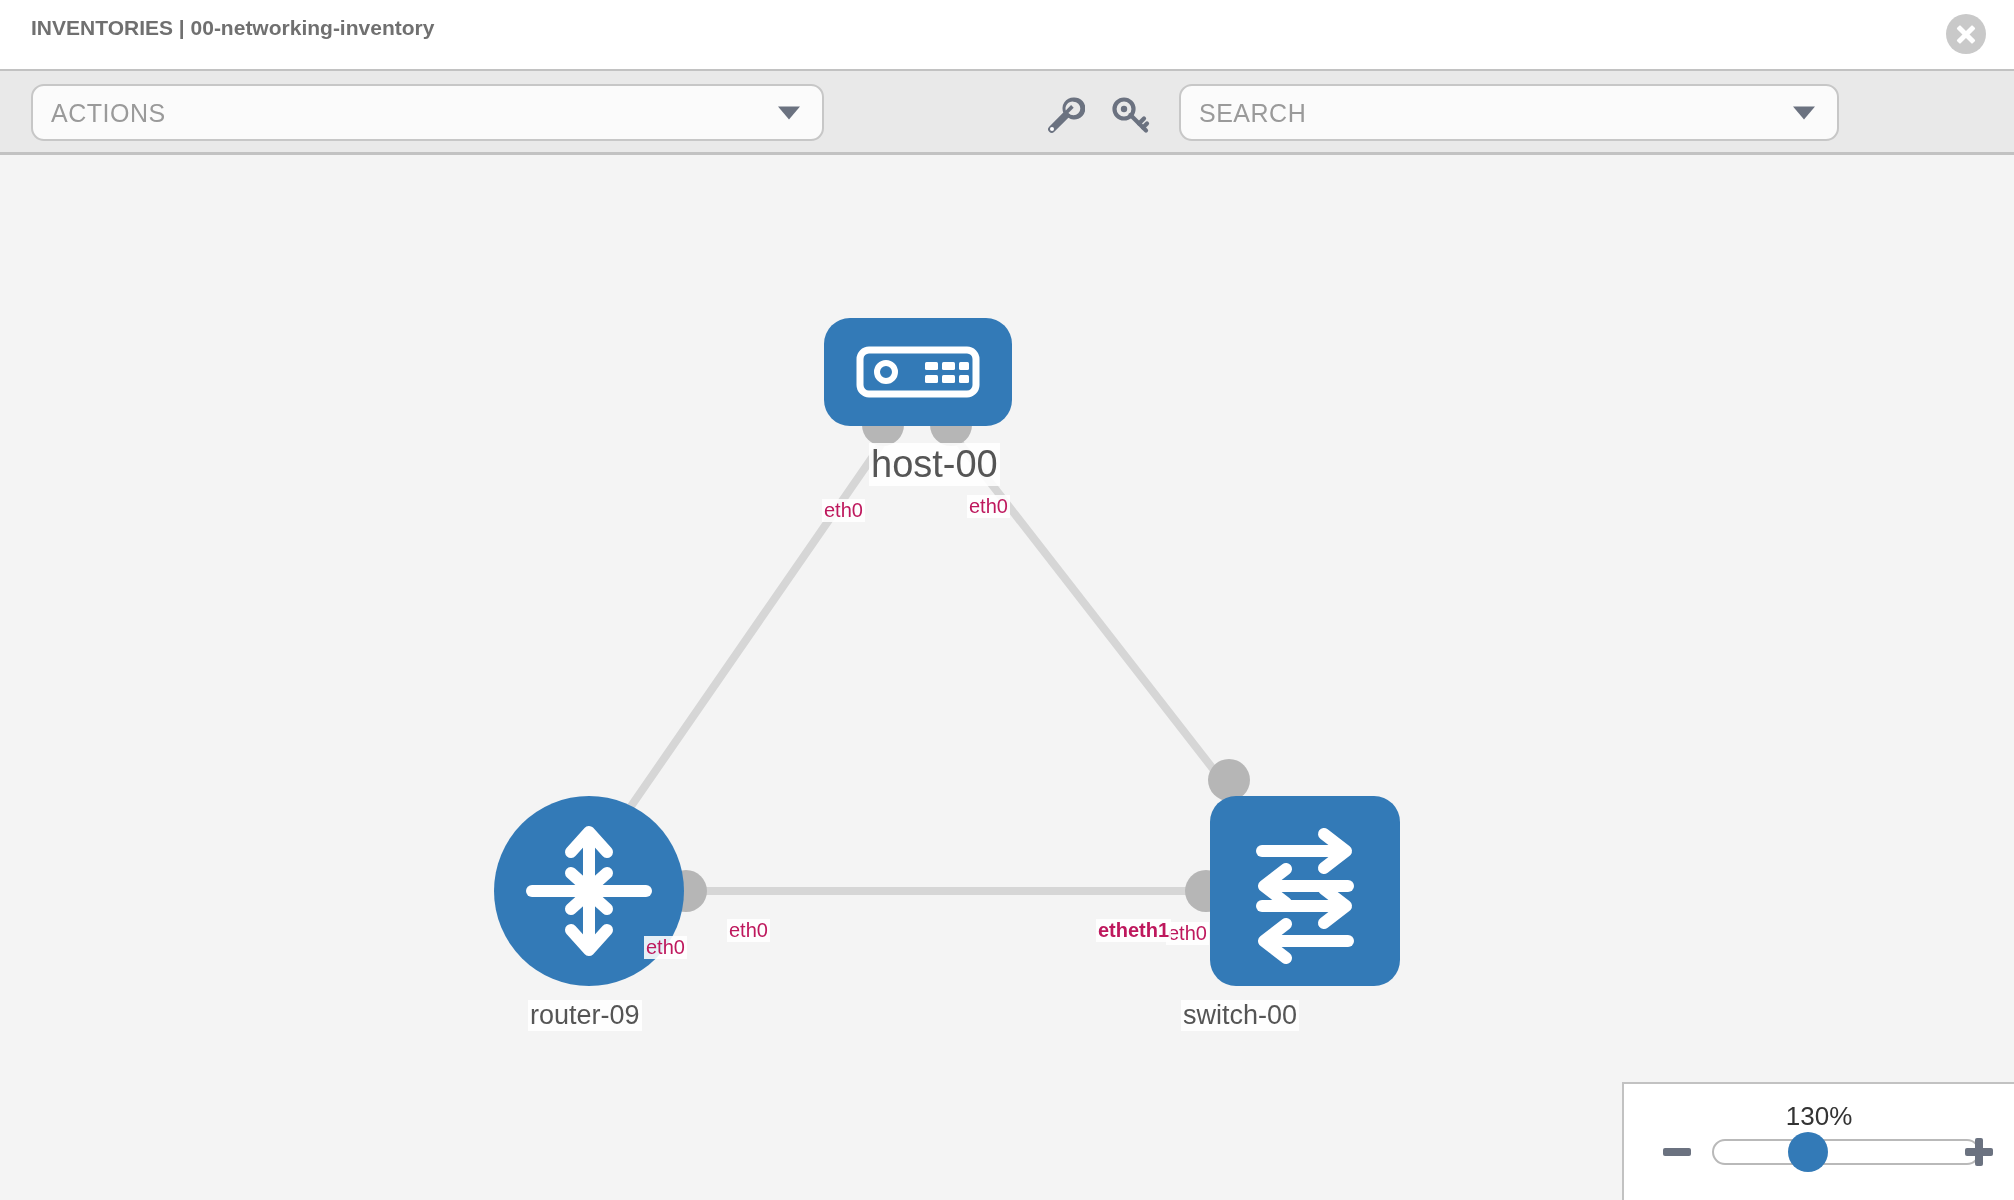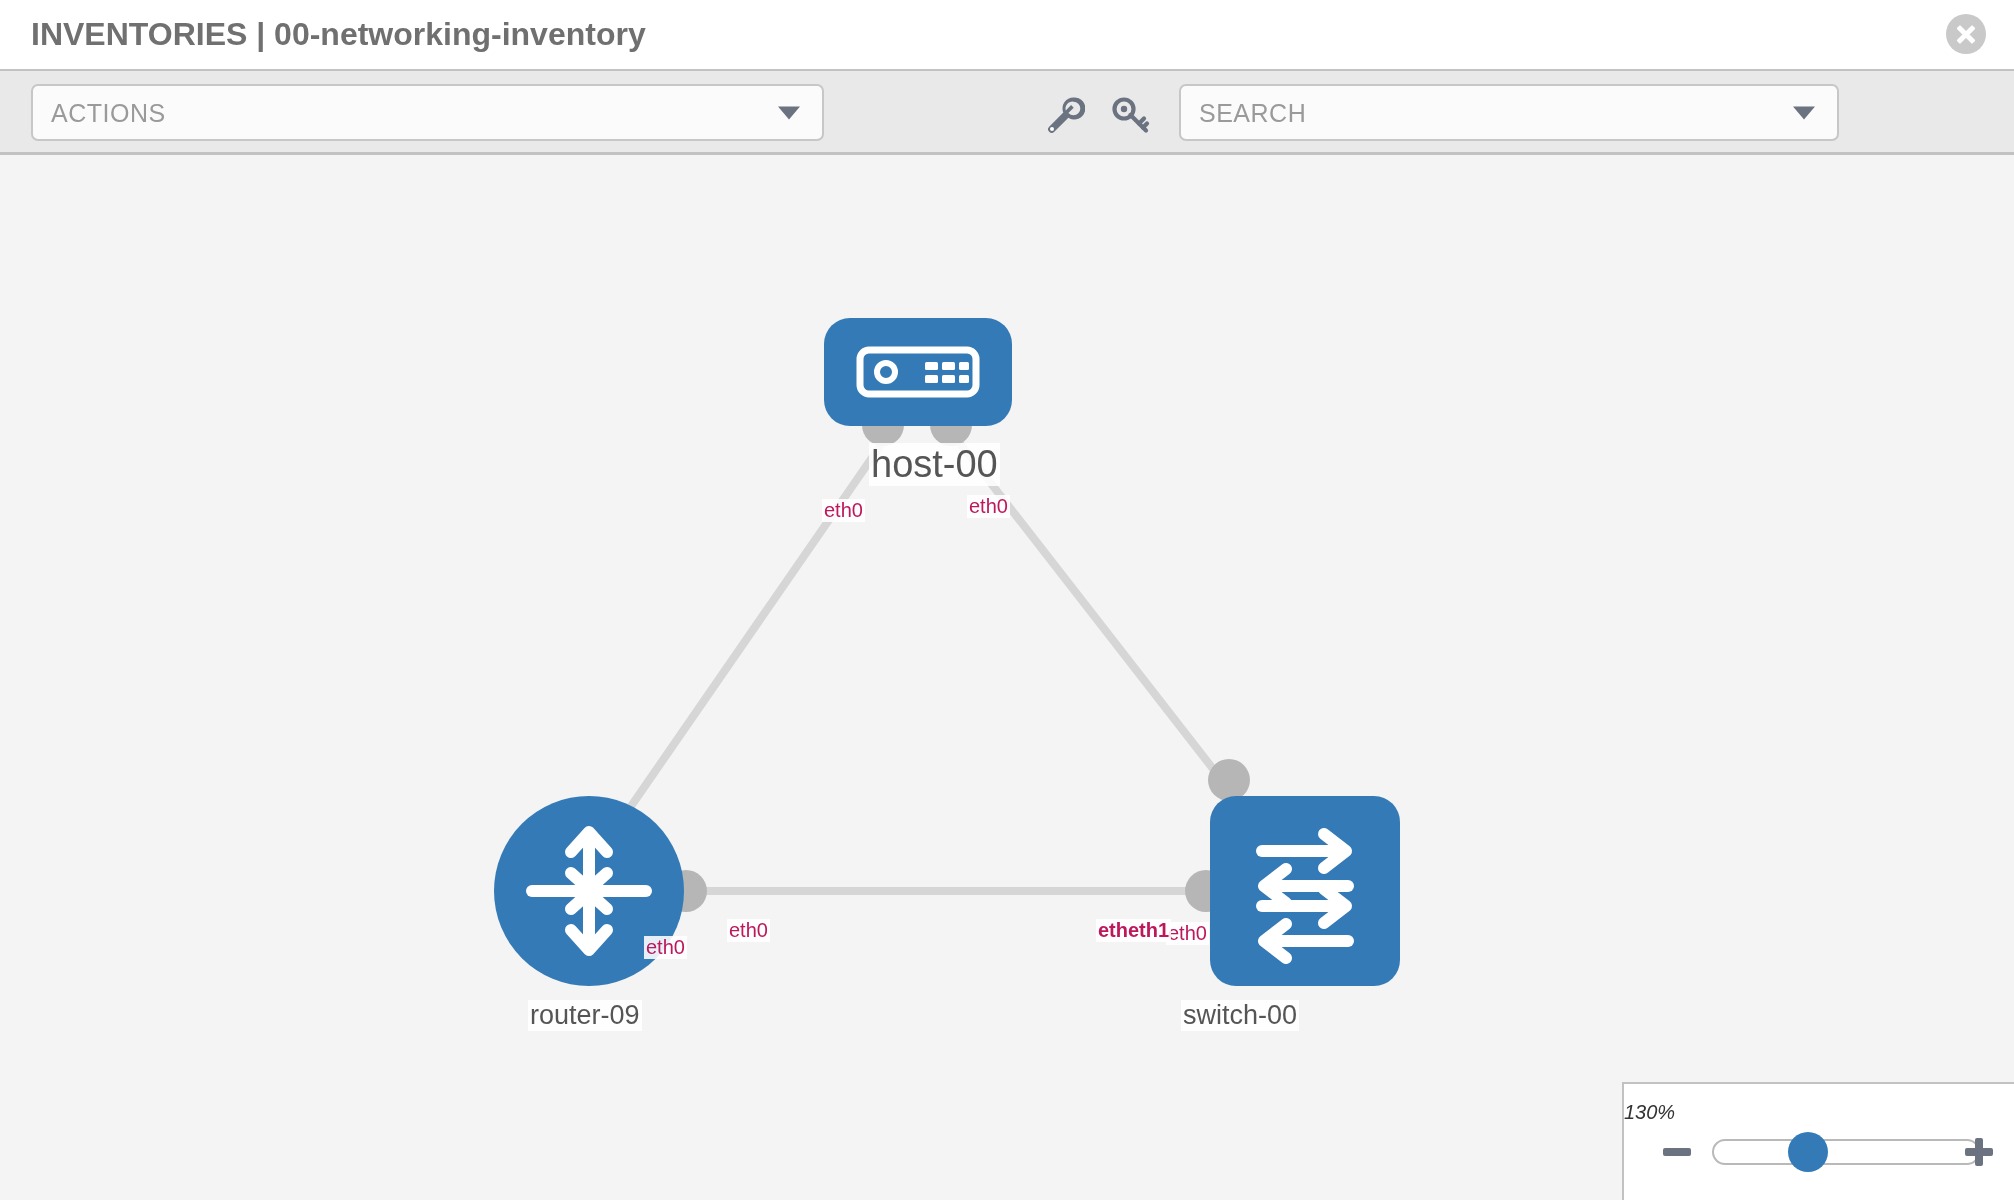--- a/index.html
+++ b/index.html
@@ -25,21 +25,21 @@
     left: 0; top: 0;
     width: 2014px;
     height: 69px;
     background: #ffffff;
     box-sizing: border-box;
   }
   .header-title {
     position: absolute;
     left: 31px;
     top: 16px;
-    font-size: 32px;
+    font-size: 21px;
     font-weight: bold;
     color: #707070;
     letter-spacing: 0px;
     white-space: nowrap;
   }
   .close-btn {
     position: absolute;
     right: 28px;
     top: 14px;
     width: 40px;
@@ -69,21 +69,21 @@
     background: #e9e9e9;
     border-top: 2px solid #c2c2c2;
     border-bottom: 3px solid #c2c2c2;
     box-sizing: border-box;
   }
 
   .select-box {
     position: absolute;
     background: #fbfbfb;
     border: 2px solid #c7c7c7;
-    border-radius: 7px;
+    border-radius: 13px;
     box-sizing: border-box;
     cursor: pointer;
   }
   .select-box .sel-text {
     position: absolute;
     left: 18px;
     top: 50%;
     transform: translateY(-50%);
     font-size: 25px;
     color: #9a9a9a;
@@ -193,23 +193,23 @@
     background: #ffffff;
     border: 2px solid #c2c2c2;
     border-right: none;
     border-bottom: none;
     box-sizing: border-box;
   }
   .zoom-value {
     position: absolute;
     left: 0; right: 0;
     top: 17px;
-    font-size: 20px;
+    text-align: center;
+    font-size: 26px;
     color: #333333;
-    font-style: italic;
   }
   .zoom-minus, .zoom-plus {
     position: absolute;
     top: 53px;
     width: 30px;
     height: 30px;
     cursor: pointer;
   }
   .zoom-minus { left: 38px; }
   .zoom-plus  { right: 20px; }

